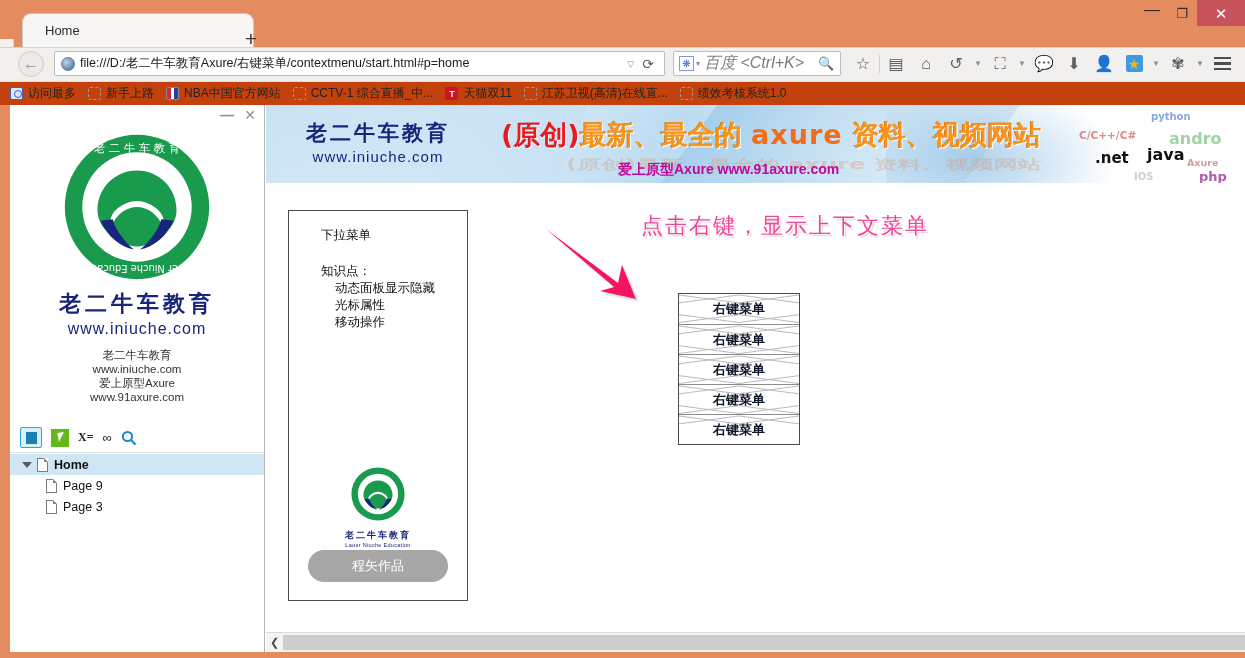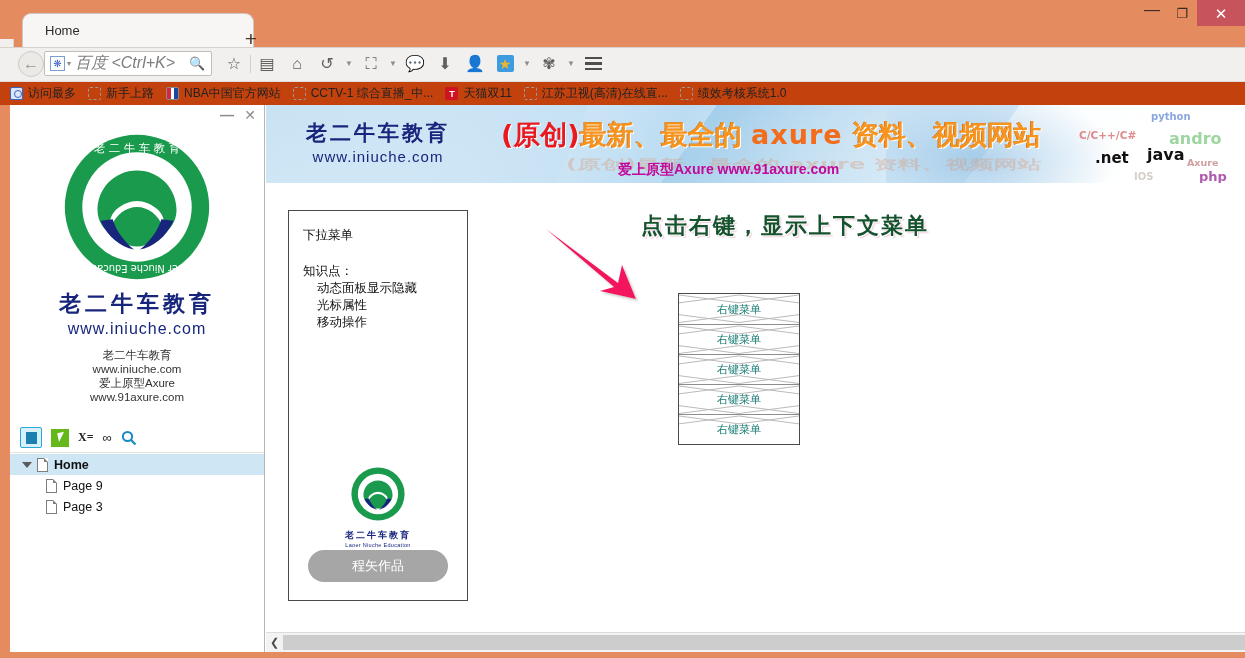--- a/index.html
+++ b/index.html
@@ -253,52 +253,52 @@
   .t-php   { left:122px; top:60px; font-size:13px; color:#b05ab0; }
   .t-ios   { left:57px;  top:62px; font-size:10px; color:#d3cfc9;text-align:right; }
 
   
   #canvas { position:absolute; left:0; right:0; top:78px; bottom:26px; background:#fff; }
 
   .infobox {
     position:absolute; left:22px; top:27px; width:180px; height:391px;
     border:1px solid #4a4a4a; background:#fff; padding:16px 14px 0 14px;
   }
-  .infobox .line { font-size:12.5px; color:#111; line-height:17px; }
+  .infobox .line { font-size:12.5px; color:#111; line-height:17px;margin-left:18px; }
   .infobox .gap { height: 19px; }
   .infobox .sub { padding-left: 14px; }
 
   .small-logo { position:absolute; left:50%; transform:translateX(-50%); top:255px; text-align:center; }
   .small-logo .cn { font-size:9px; color:#17267c; font-weight:bold; letter-spacing:2px; margin-top:3px; font-family:"DejaVu Sans",sans-serif;}
   .small-logo .en { font-size:5.5px; color:#17267c; letter-spacing:0.3px; }
 
   .grey-btn {
     position:absolute; left:19px; bottom:18px; width:140px; height:32px;
     background:#a6a6a6; border-radius:16px; color:#fff; font-size:13px;
     display:flex; align-items:center; justify-content:center;
   }
 
   .headline {
     position:absolute; left:375px; top:28px; white-space:nowrap;
-    font-size:22px; font-weight:bold; font-family:"DejaVu Sans",sans-serif;
-    color:#14532d; letter-spacing:2px;
+    font-size:22px; font-weight:normal; font-family:"DejaVu Sans",sans-serif;
+    color:#ec4899; letter-spacing:2px;
     text-shadow: 1px 1px 0 rgba(255,255,255,0.9), 2px 2px 1px rgba(220,170,190,0.55);
     text-align: right;
   }
 
   .arrow-svg { position:absolute; left:278px; top:42px; }
 
   .menu-stack {
     position:absolute; left:412px; top:110px; width:122px;
     border:1px solid #4a4a4a; background:#fff;
   }
   .menu-item {
     position:relative; height:30px; background:#fff;
     display:flex; align-items:center; justify-content:center;
-    font-size:11px; color:#0f766e;
+    font-size:13px; color:#0f172a;font-weight:bold;
   }
   .menu-item + .menu-item { border-top:1px solid #8d8d8d; }
   .menu-item .x-lines { position:absolute; inset:0; pointer-events:none; }
 
   
   #hscroll {
     position:absolute; left:0; right:0; bottom:0; height:20px;
     background:#f3f3f3; border-top:1px solid #dcdcdc; display:flex; align-items:center;
   }
   .hs-btn { width:17px; height:18px; background:#f3f3f3; display:flex;align-items:center;justify-content:center;
@@ -324,20 +324,26 @@
       <span>Home</span>
     </div>
     <div class="newtab">+</div>
   </div>
 
   <div id="chromebg"></div>
 
   <div class="nav-inner">
     <div class="backbtn">←</div>
 
+    <div class="urlbox">
+      <div class="globe"></div>
+      <div class="urltext">file:///D:/老二牛车教育Axure/右键菜单/contextmenu/start.html#p=home</div>
+      <div class="urlcaret">▽</div>
+      <div class="reload">⟳</div>
+    </div>
 
     <div class="searchbox">
       <div class="paw">❋</div>
       <div class="mini-caret">▾</div>
       <div class="searchph">百度 &lt;Ctrl+K&gt;</div>
       <div class="magnifier">🔍</div>
     </div>
 
     <div class="toolicons">
       <div class="ticon">☆</div>

